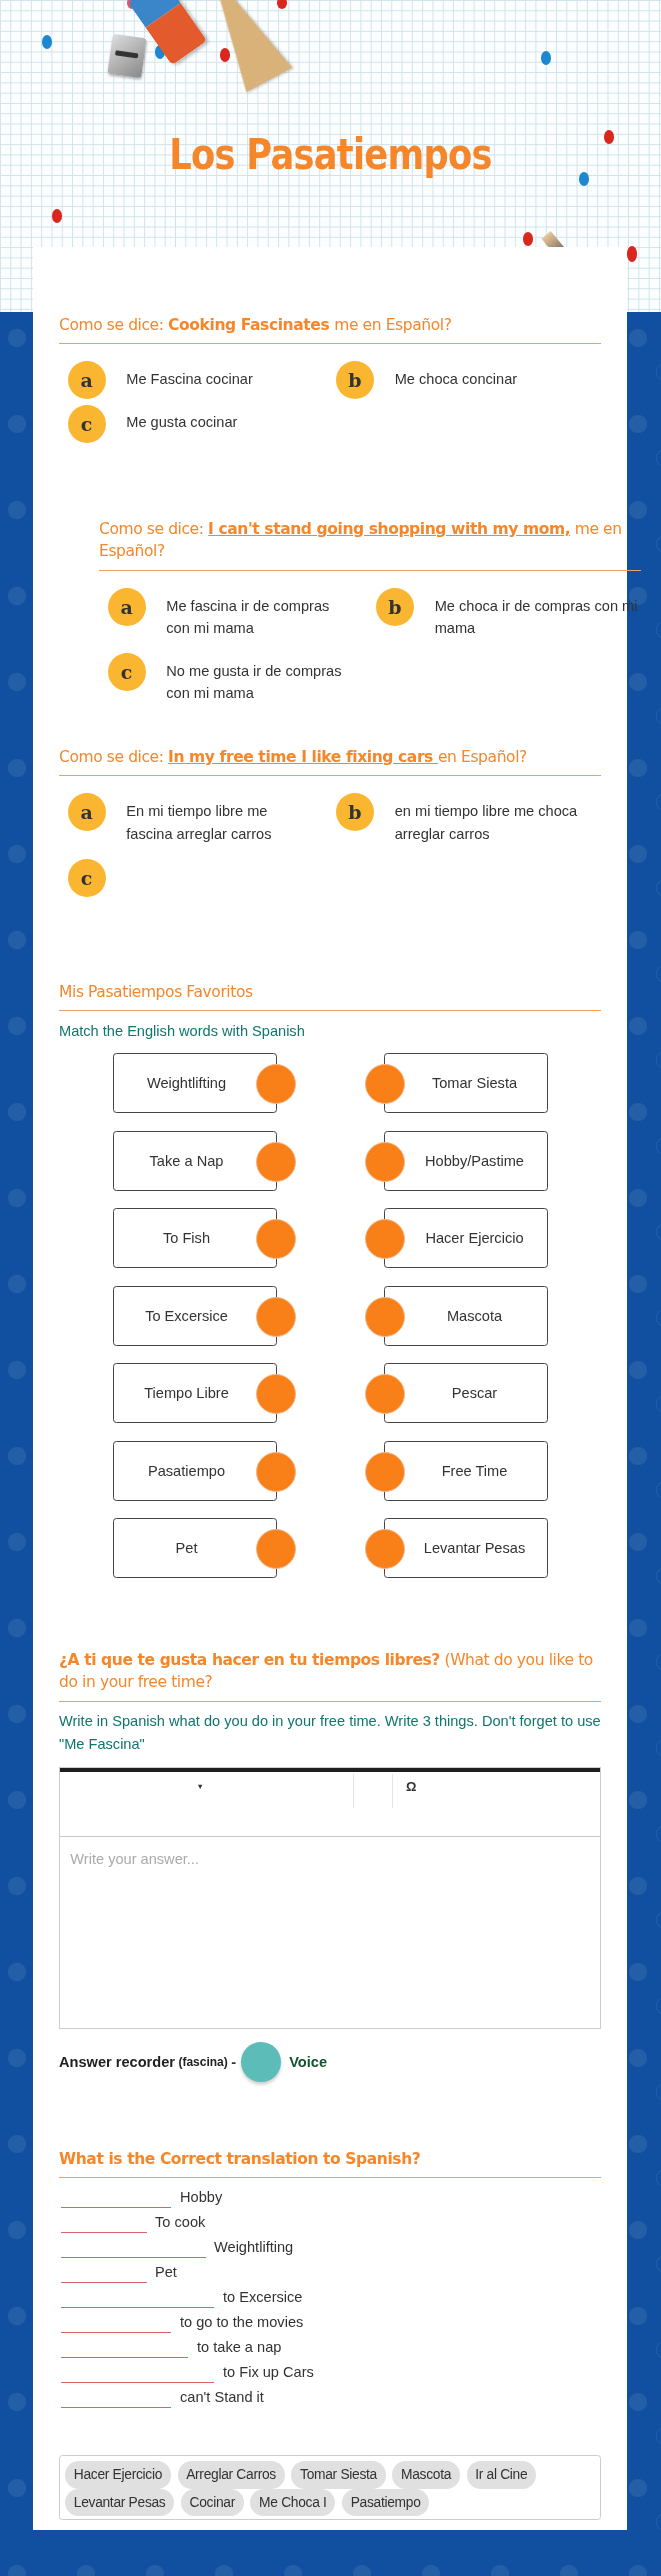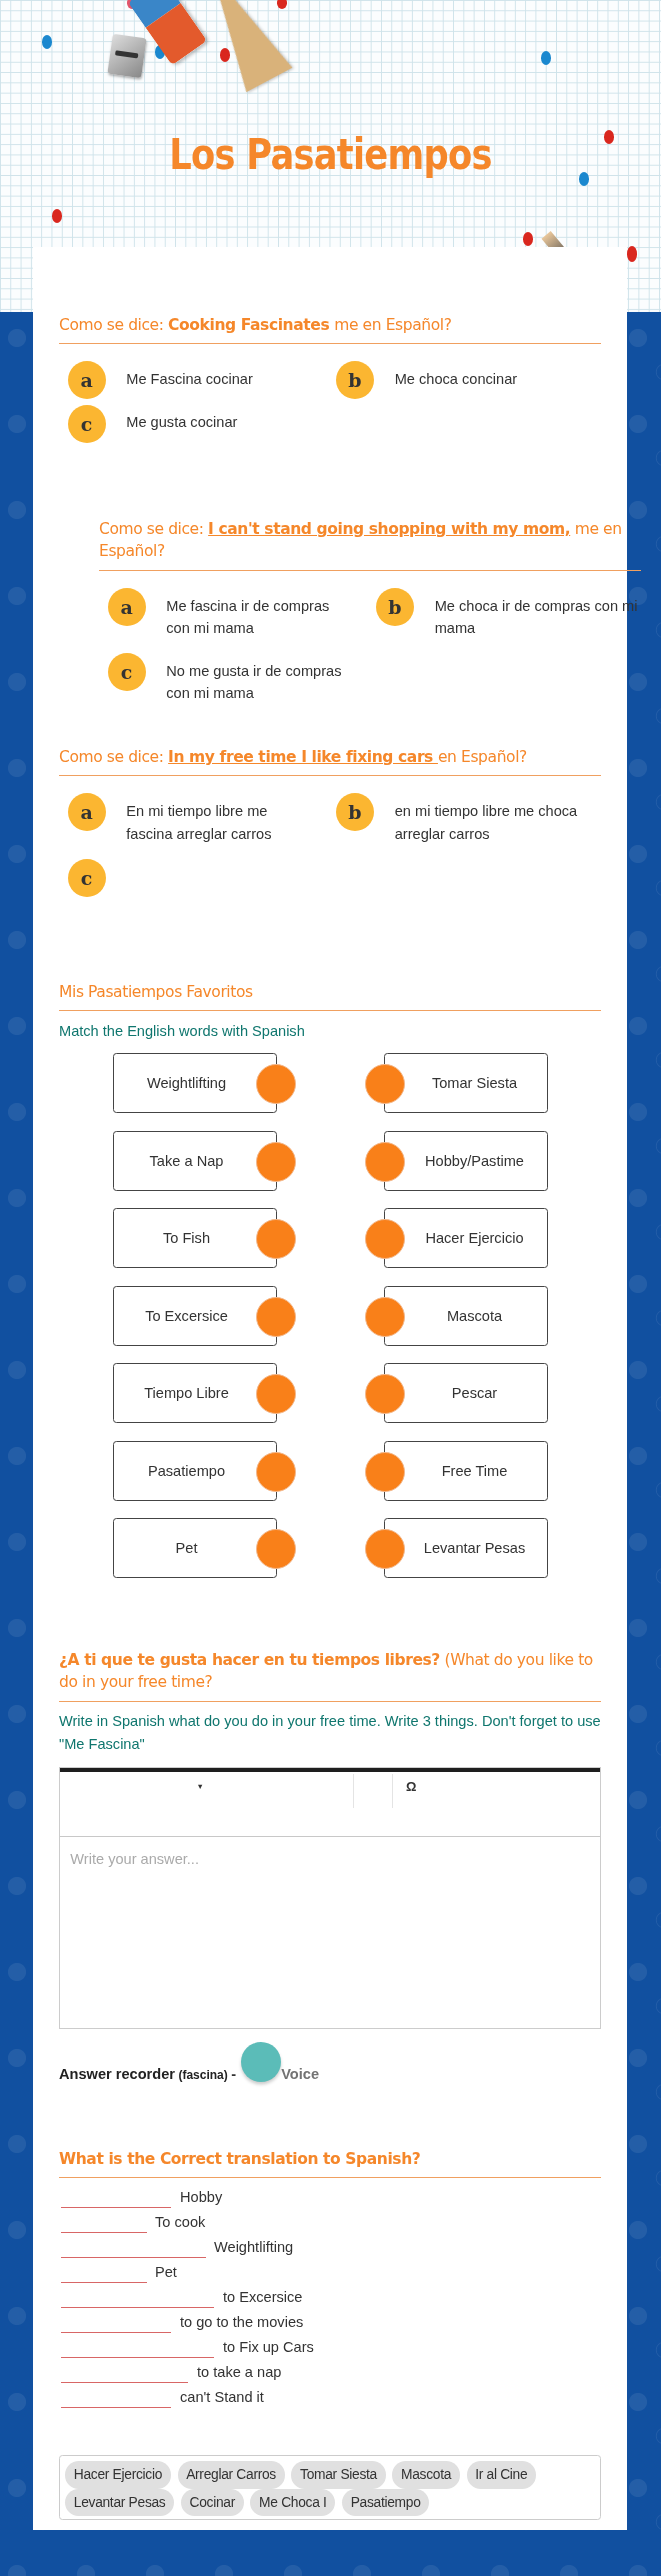--- a/index.html
+++ b/index.html
@@ -123,21 +123,21 @@
   .editor-body::placeholder { color: #aaa; }
 
   .recorder { position: absolute; left: 26px; display: flex; align-items: center; }
   .rec-label { font-size: 14.6px; font-weight: bold; color: #222; }
   .rec-opt { font-size: 12px; font-weight: bold; color: #222; margin-left: 3.4px; }
   .rec-dash { font-size: 14.6px; font-weight: bold; margin-left: 3.4px; }
   .rec-btn {
     width: 40px; height: 40px; border-radius: 50%; background: #5bbcb8;
     margin-left: 5.2px; box-shadow: 0 2.6px 3.4px rgba(0,0,0,0.2);
   }
-  .rec-voice { font-size: 14.6px; font-weight: bold; margin-left: 0; color: #737373; }
+  .rec-voice { font-size: 14.6px; font-weight: bold; margin-left: 8px; color: #14532d; }
 
   .blank-row { position: relative; height: 25px; }
   .blank {
     position: absolute; left: 1.7px; top: 20px; height: 0.9px; background: #d86666;
   }
   .blank-label { position: absolute; top: 1.7px; font-size: 14.6px; color: #333; }
 
   .bank {
     position: absolute; left: 26px; width: 542px; height: 65px;
     border: 0.9px solid #ccc; border-radius: 3.4px; padding: 5.2px 5.2px;
@@ -311,21 +311,21 @@
     <div class="editor-top"></div>
     <div class="toolbar">
       <span class="tb-caret">▾</span>
       <span class="tb-sep" style="left:293px;"></span>
       <span class="tb-sep" style="left:332px;"></span>
       <span class="tb-omega">Ω</span>
     </div>
     <textarea class="editor-body" placeholder="Write your answer..." style=""></textarea>
   </div>
 
-  <div class="recorder" style="top:1795px;align-items:flex-end;">
+  <div class="recorder" style="top:1795px;">
     <span class="rec-label">Answer recorder</span>
     <span class="rec-opt">(fascina)</span>
     <span class="rec-dash">-</span>
     <div class="rec-btn"></div>
     <span class="rec-voice">Voice</span>
   </div>
 
   <div class="section" style="top:1901px;">
     <div class="q-title hl" style="font-weight:bold;">What is the Correct translation to Spanish?</div>
     <div style="margin-top:8.6px;">
@@ -347,26 +347,26 @@
         </div>
       <div class="blank-row">
           <div class="blank" style="width:153px;"></div>
           <span class="blank-label" style="left:164px;">to Excersice</span>
         </div>
       <div class="blank-row">
           <div class="blank" style="width:110px;"></div>
           <span class="blank-label" style="left:121px;">to go to the movies</span>
         </div>
       <div class="blank-row">
+          <div class="blank" style="width:127px;"></div>
+          <span class="blank-label" style="left:138px;">to take a nap</span>
+        </div>
+      <div class="blank-row">
           <div class="blank" style="width:153px;"></div>
           <span class="blank-label" style="left:164px;">to Fix up Cars</span>
-        </div>
-      <div class="blank-row">
-          <div class="blank" style="width:127px;"></div>
-          <span class="blank-label" style="left:138px;">to take a nap</span>
         </div>
       <div class="blank-row">
           <div class="blank" style="width:110px;"></div>
           <span class="blank-label" style="left:121px;">can't Stand it</span>
         </div>
     </div>
   </div>
 
   <div class="bank" style="top:2208px;">
     <span class="chip">Hacer Ejercicio</span>

